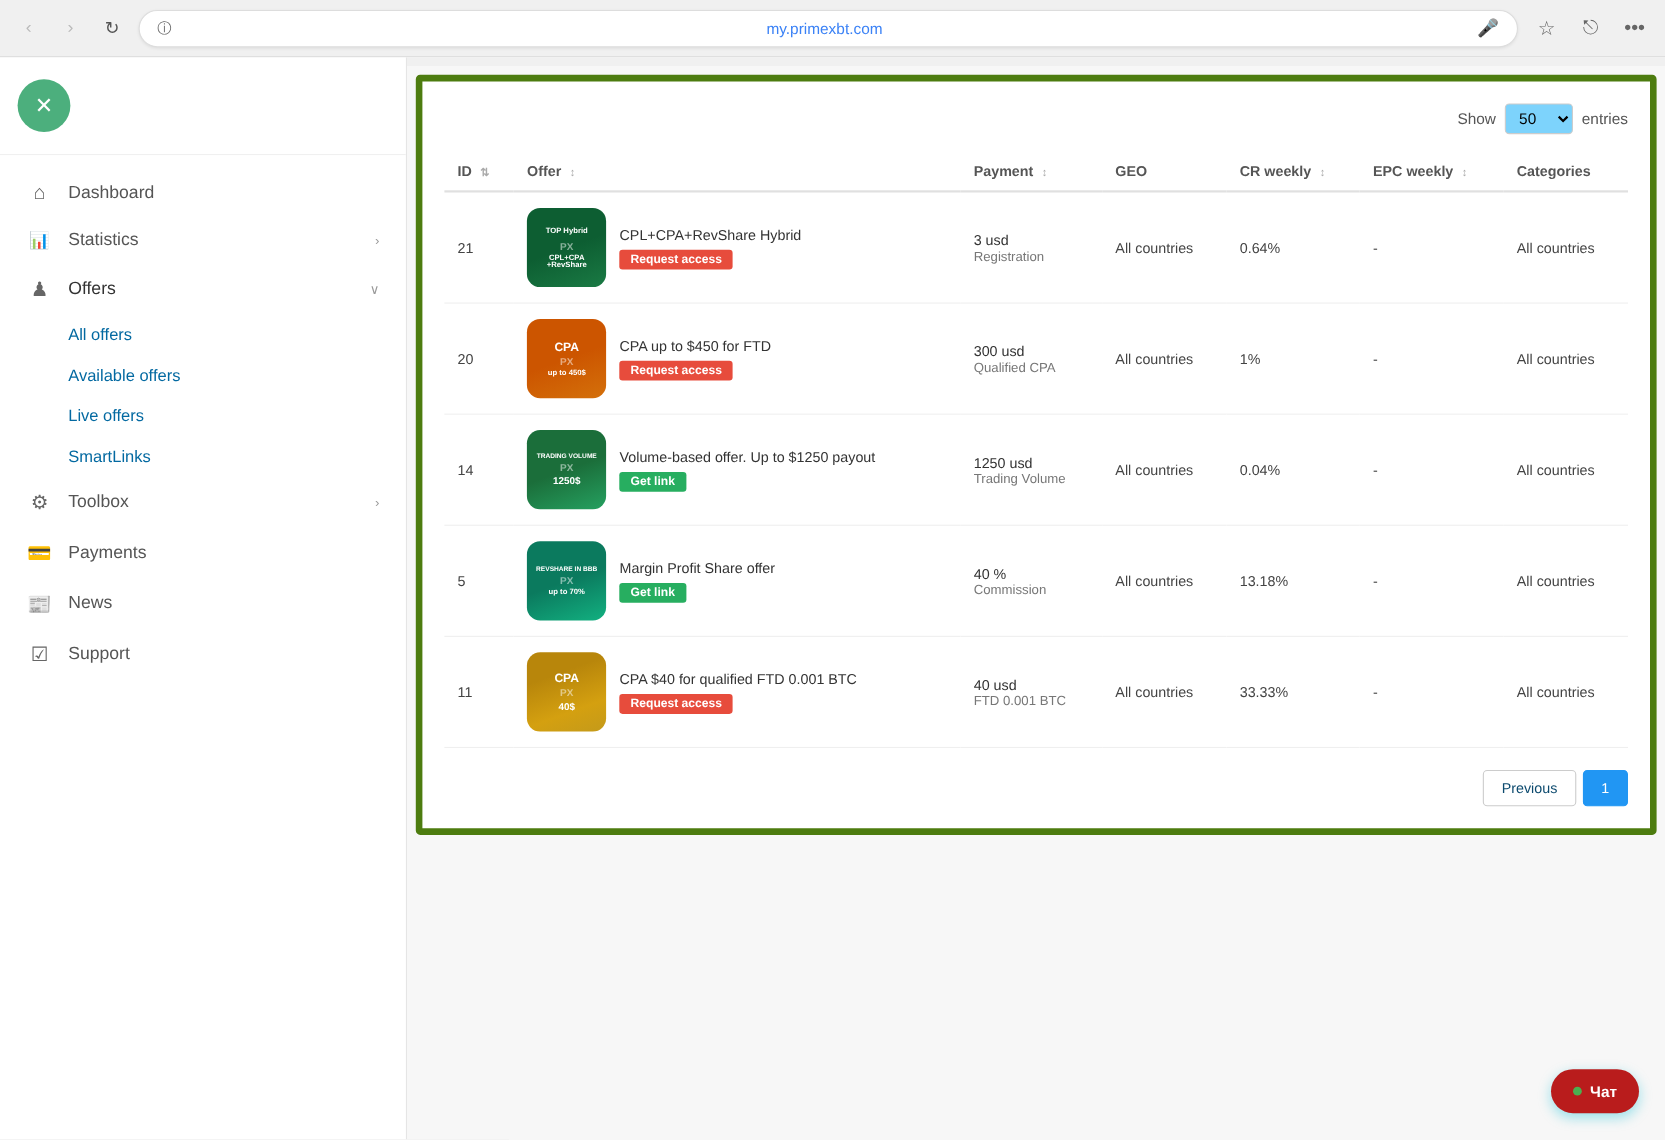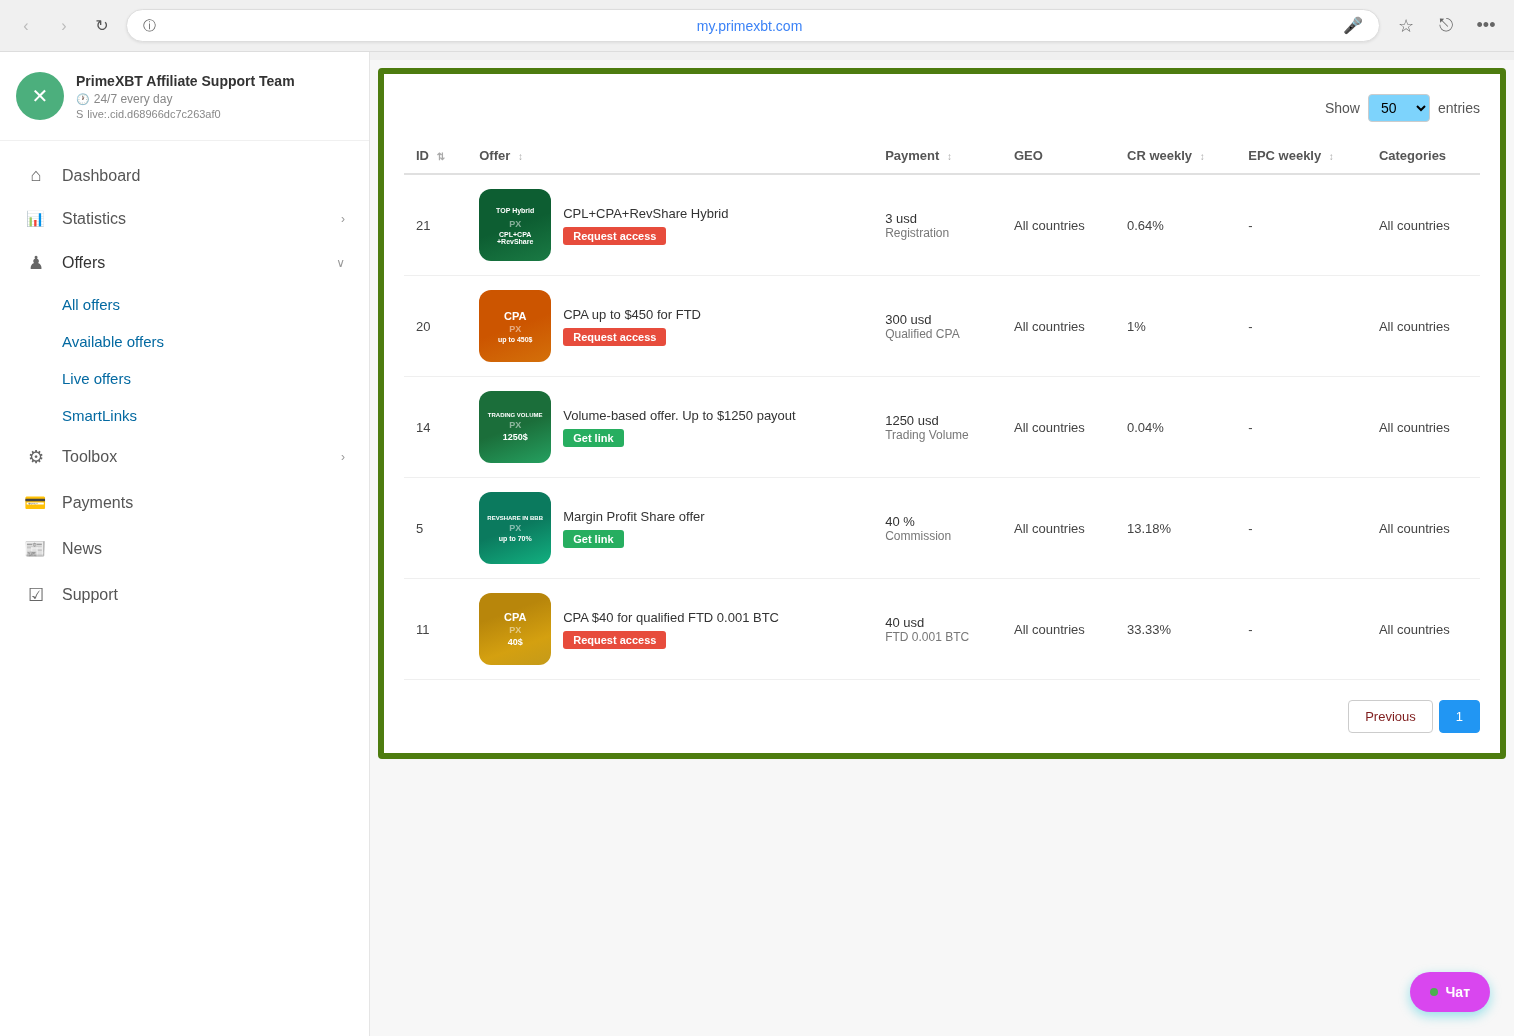--- a/index.html
+++ b/index.html
@@ -189,30 +189,30 @@
       gap: 6px;
       margin-top: 20px;
     }
     .page-btn {
       padding: 8px 16px;
       border: 1px solid #ccc;
       border-radius: 4px;
       background: white;
       cursor: pointer;
       font-size: 13px;
-      color: #7f1d1d;
+      color: #0c4a6e;
     }
     .page-btn.active { background: #2196f3; color: white; border-color: #2196f3; }
 
     
     .chat-btn {
       position: fixed;
       bottom: 24px;
       right: 24px;
-      background: #d946ef;
+      background: #b91c1c;
       color: white;
       border: none;
       border-radius: 24px;
       padding: 12px 20px;
       font-size: 14px;
       font-weight: 600;
       cursor: pointer;
       display: flex;
       align-items: center;
       gap: 8px;
@@ -259,31 +259,20 @@
     <button class="browser-action-btn">•••</button>
   </div>
 </div>
 
 <div class="app-layout">
 
   <div class="sidebar">
 
     <div class="sidebar-header">
       <div class="sidebar-avatar">✕</div>
-      <div class="sidebar-header-info">
-        <div class="sidebar-header-title">PrimeXBT Affiliate Support Team</div>
-        <div class="sidebar-header-subtitle">
-          <span style="font-size:11px;">🕐</span>
-          <span>24/7 every day</span>
-        </div>
-        <div class="sidebar-header-id">
-          <span style="font-size:11px;">S</span>
-          <span style="font-size:11px;">live:.cid.d68966dc7c263af0</span>
-        </div>
-      </div>
     </div>
 
     <nav class="sidebar-nav">
 
       <div class="nav-item">
         <span class="nav-icon">⌂</span>
         <span class="nav-label">Dashboard</span>
       </div>
 
       <div class="nav-item">

